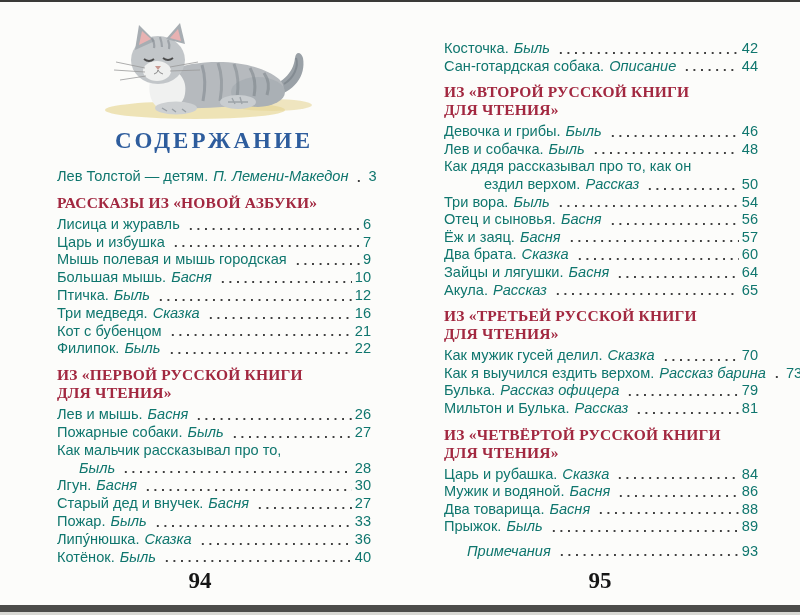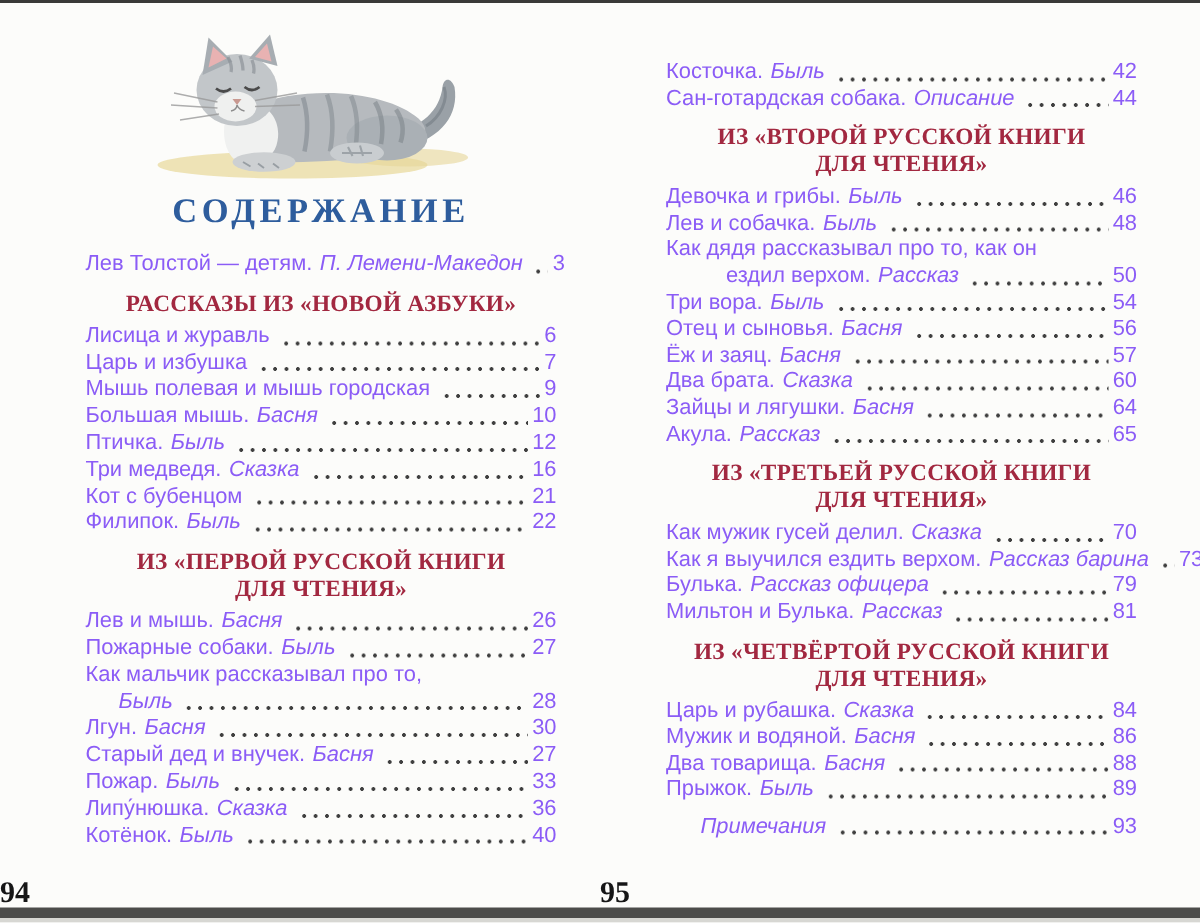--- a/index.html
+++ b/index.html
@@ -32,27 +32,27 @@
     font-family:"Liberation Serif", serif;
     font-weight:bold;font-size:23px;letter-spacing:3px;
     color:#2e5d9d;
   }
   .col{position:absolute;width:314px;}
   .col-left{left:57px;top:168px;}
   .col-right{left:444px;top:40px;}
   .section{margin-top:8px;}
   .section:first-child{margin-top:0;}
   .sec-h{
-    text-align:center;
+    text-align:left;
     font-family:"Liberation Serif", serif;
     font-weight:bold;font-size:15.5px;line-height:18px;
     color:#a22840;letter-spacing:0.2px;
     margin:2px 0 4px 0;
   }
-  .toc-entry{color:#8b5cf6;font-size:14.6px;}
+  .toc-entry{color:#0f766e;font-size:14.6px;}
   .col-left  .toc-entry{line-height:17.8px;}
   .col-right .toc-entry{line-height:17.6px;}
   .toc-entry .row{display:flex;align-items:baseline;}
   .toc-entry .l1{display:block;}
   .row.indent-sm{padding-left:17px;}
   .row.indent-lg{padding-left:40px;}
   .entry-title{white-space:nowrap;}
   .entry-genre{font-style:italic;white-space:nowrap;margin-left:5px;}
   .entry-title.italic{font-style:italic;margin-left:23px;}
   .toc-entry.spaced{margin-top:7px;}
@@ -61,23 +61,23 @@
     align-self:flex-end;height:4px;
     margin:0 3px 3px 7px;
     background-image:radial-gradient(circle, #3f3f3f 1.1px, rgba(0,0,0,0) 1.45px);
     background-size:7.6px 4px;
     background-repeat:repeat-x;
     background-position:0 50%;
   }
   .entry-page{white-space:nowrap;}
   
   .folio{
-    position:absolute;top:568px;width:400px;
+    position:absolute;top:568px;width:400px;text-align:center;
     font-family:"Liberation Serif", serif;
-    font-weight:bold;font-size:20px;color:#161616;margin-top:16px;
+    font-weight:bold;font-size:23px;color:#161616;
   }
   .folio-left{left:0;}
   .folio-right{left:400px;}
   
   .cat-wrap{position:absolute;left:100px;top:18px;width:216px;height:106px;}
 </style>
 </head>
 <body>
 
 <div class="spread">

